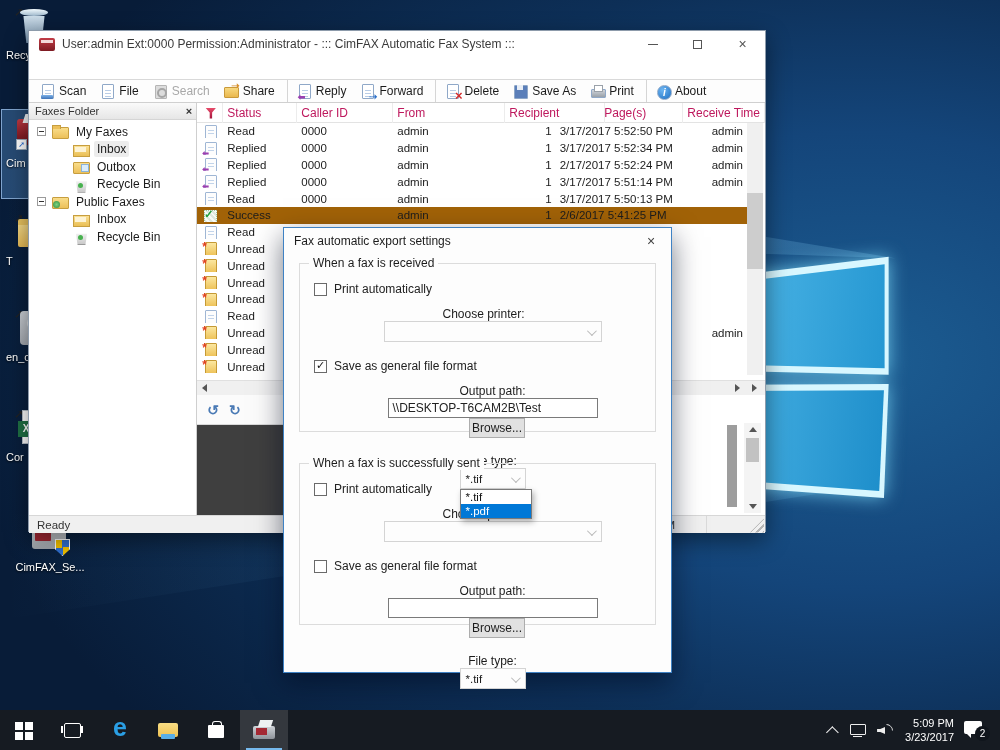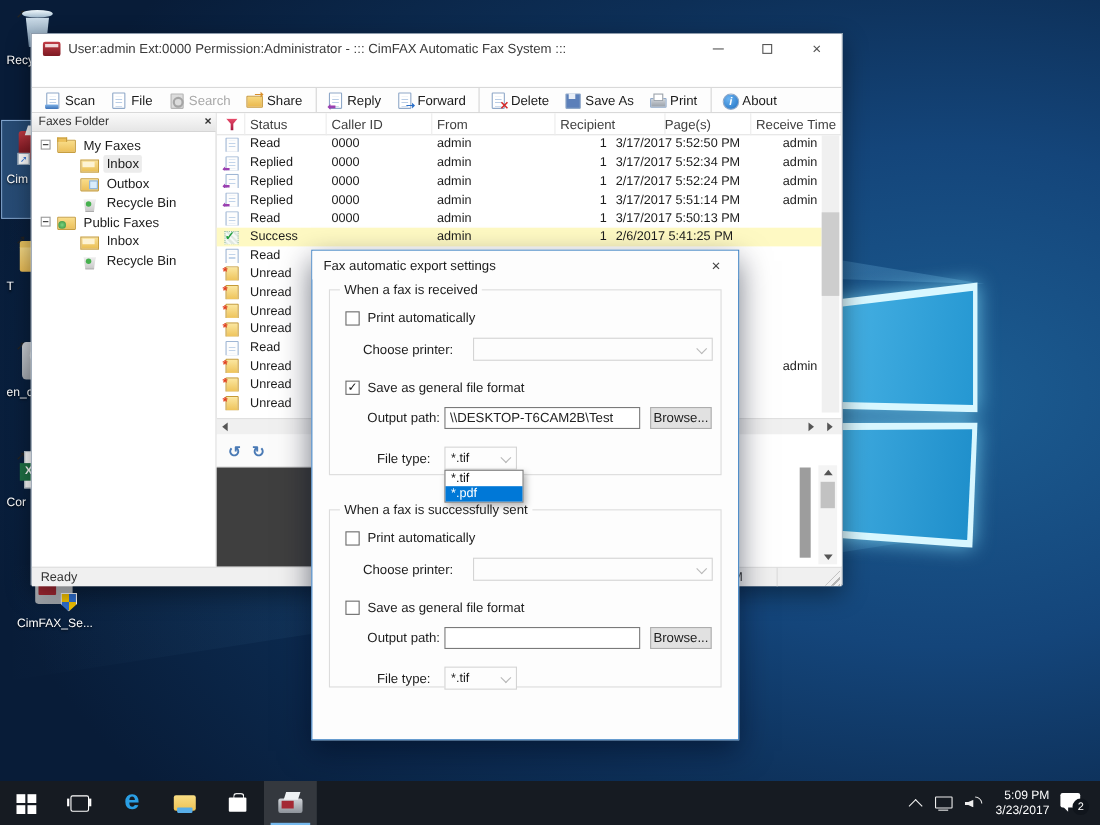--- a/index.html
+++ b/index.html
@@ -123,28 +123,28 @@
   .ti-inbox::after { content:""; position:absolute; left:2px; top:4px; width:11px; height:5px; background:#fdf3d4; }
   .ti-outbox::after { content:""; position:absolute; left:8px; top:4px; width:6px; height:6px; background:#d9ecfa; border:1px solid #8ab2d8; }
   .ti-bin::before { content:""; position:absolute; left:2px; top:2px; width:11px; height:11px;
     clip-path:polygon(8% 12%, 92% 12%, 80% 100%, 20% 100%); background:linear-gradient(180deg,#f2f2f2,#c9c9c9); border:1px solid #9a9a9a; }
   .ti-bin::after { content:""; position:absolute; left:5px; top:5px; width:5px; height:5px; border-radius:50%; background:#47b14f; }
   .tree-label { padding:1px 3px; }
 
   
   .fax-list { flex:1; position:relative; background:#fff; }
   .list-grid { display:grid; grid-template-columns:26px 74px 96px 112px 100px 78px 1fr; }
-  .list-header { height:20px; border-bottom:1px solid #e3e3e3; align-items:center; color:#404040; }
+  .list-header { height:20px; border-bottom:1px solid #e3e3e3; align-items:center; color:#be185d; }
   .list-header > div { padding:0 4px; border-right:1px solid #ececec; height:20px; display:flex; align-items:center; overflow:visible; white-space:nowrap; }
   .hdr-pages { justify-content:flex-end; padding-right:36px !important; }
   .funnel { width:11px; height:11px; margin-left:4px; clip-path:polygon(0 0,100% 0,62% 45%,62% 100%,40% 100%,40% 45%);
     background:linear-gradient(180deg,#e84b6a,#a2133b); }
   .list-rows { position:absolute; left:0; top:20px; right:18px; }
   .fl-row { height:16.8px; align-items:center; font-size:11.5px; color:#1c1c1c; }
-  .fl-row.selected { background:#fef9c3; }
+  .fl-row.selected { background:#a16207; }
   .fl-row > div { padding:0 4px; white-space:nowrap; overflow:hidden; }
   .cell-ic { display:flex; justify-content:center; }
   .cell-merge { grid-column:5 / 7; display:flex; gap:8px; padding-left:40px !important; overflow:visible !important; }
   .cell-merge.partial { padding-left:136px !important; }
   .cell-recv { text-align:right; padding-right:4px !important; }
   .st-ic { width:12px; height:13px; position:relative; display:inline-block; }
   .st-read::before, .st-replied::before { content:""; position:absolute; left:1px; top:0; width:10px; height:12px; background:#fdfdfd; border:1px solid #9fb6d4; border-radius:1px;
     background-image:repeating-linear-gradient(#fdfdfd 0 2px, #c2d4ea 2px 3px); background-size:6px 8px; background-position:2px 2px; background-repeat:no-repeat; }
   .st-replied::after { content:"⬅"; position:absolute; left:-2px; bottom:-3px; color:#9b3fb0; font-size:8px; font-weight:bold; }
   .st-unread::before { content:""; position:absolute; left:1px; top:0; width:10px; height:12px; background:linear-gradient(180deg,#fbe7a0,#eec35a); border:1px solid #c59a35; border-radius:1px; }
@@ -187,27 +187,27 @@
   .dlg-title-text { flex:1; color:#1c1c1c; }
   .dlg-close { width:40px; text-align:center; font-size:14px; color:#444; }
   .grp { position:relative; margin:9px 15px 0 15px; border:1px solid #dcdcdc; height:169px; }
   .grp + .grp { margin-top:31px; height:162px; }
   .grp-title { position:absolute; top:-8px; left:9px; background:#fdfdfd; padding:0 4px; font-size:12px; color:#1c1c1c; }
   .row { display:flex; align-items:center; }
   .cb-row { margin:18px 0 0 14px; gap:7px; }
   .cb-row2 { margin-top:17px; }
   .checkbox { width:13px; height:13px; border:1px solid #6a6a6a; background:#fff; position:relative; flex:0 0 auto; }
   .checkbox.cb-true::after { content:"✓"; position:absolute; left:1px; top:-2px; font-size:11px; color:#111; }
-  .fld-row { margin:11px 0 16px 30px; }
+  .fld-row { margin:11px 0 16px 30px;flex-direction:column; }
   .fld-label { width:100px; color:#1c1c1c; }
   .combo { height:21px; border:1px solid #d4d4d4; background:#fdfdfd; position:relative; }
   .combo::after { content:""; position:absolute; right:7px; top:7px; width:6px; height:6px; border-right:1.5px solid #b9b9b9; border-bottom:1.5px solid #b9b9b9; transform:rotate(45deg) translateY(-2px); }
   .printer-combo { width:218px; }
   .path-row .fld-label, .ft-row .fld-label { width:74px;text-align:center; }
-  .txt-input { width:178px; height:20px; border:1px solid #7a7a7a; background:#fff; padding:2px 4px; font-size:12px; overflow:hidden; white-space:nowrap; }
+  .txt-input { width:210px; height:20px; border:1px solid #7a7a7a; background:#fff; padding:2px 4px; font-size:12px; overflow:hidden; white-space:nowrap; }
   .btn { height:21px; background:#e1e1e1; border:1px solid #adadad; font-size:12px; display:flex; align-items:center; justify-content:center; color:#1c1c1c; }
   .btn-browse { width:56px; margin-left:9px; height:20px; }
   .ft-wrap { position:relative; }
   .ft-combo { width:66px; padding-left:5px; font-size:11.5px; display:flex; align-items:center; color:#1c1c1c; }
   .ft-popup { position:absolute; left:0; top:21px; width:72px; background:#fff; border:1px solid #7a7a7a; box-shadow:2px 3px 6px rgba(0,0,0,.3); z-index:5; }
   .ft-opt { height:14px; padding:0 5px; font-size:11.5px; display:flex; align-items:center; color:#111; }
   .ft-opt.sel { background:#0078d7; color:#fff; }
   .dlg-buttons { position:absolute; left:0; bottom:12px; width:100%; display:flex; justify-content:center; gap:20px; }
   .btn-apply { width:70px; border:2px solid #0078d7; }
   .btn-close { width:70px; }

